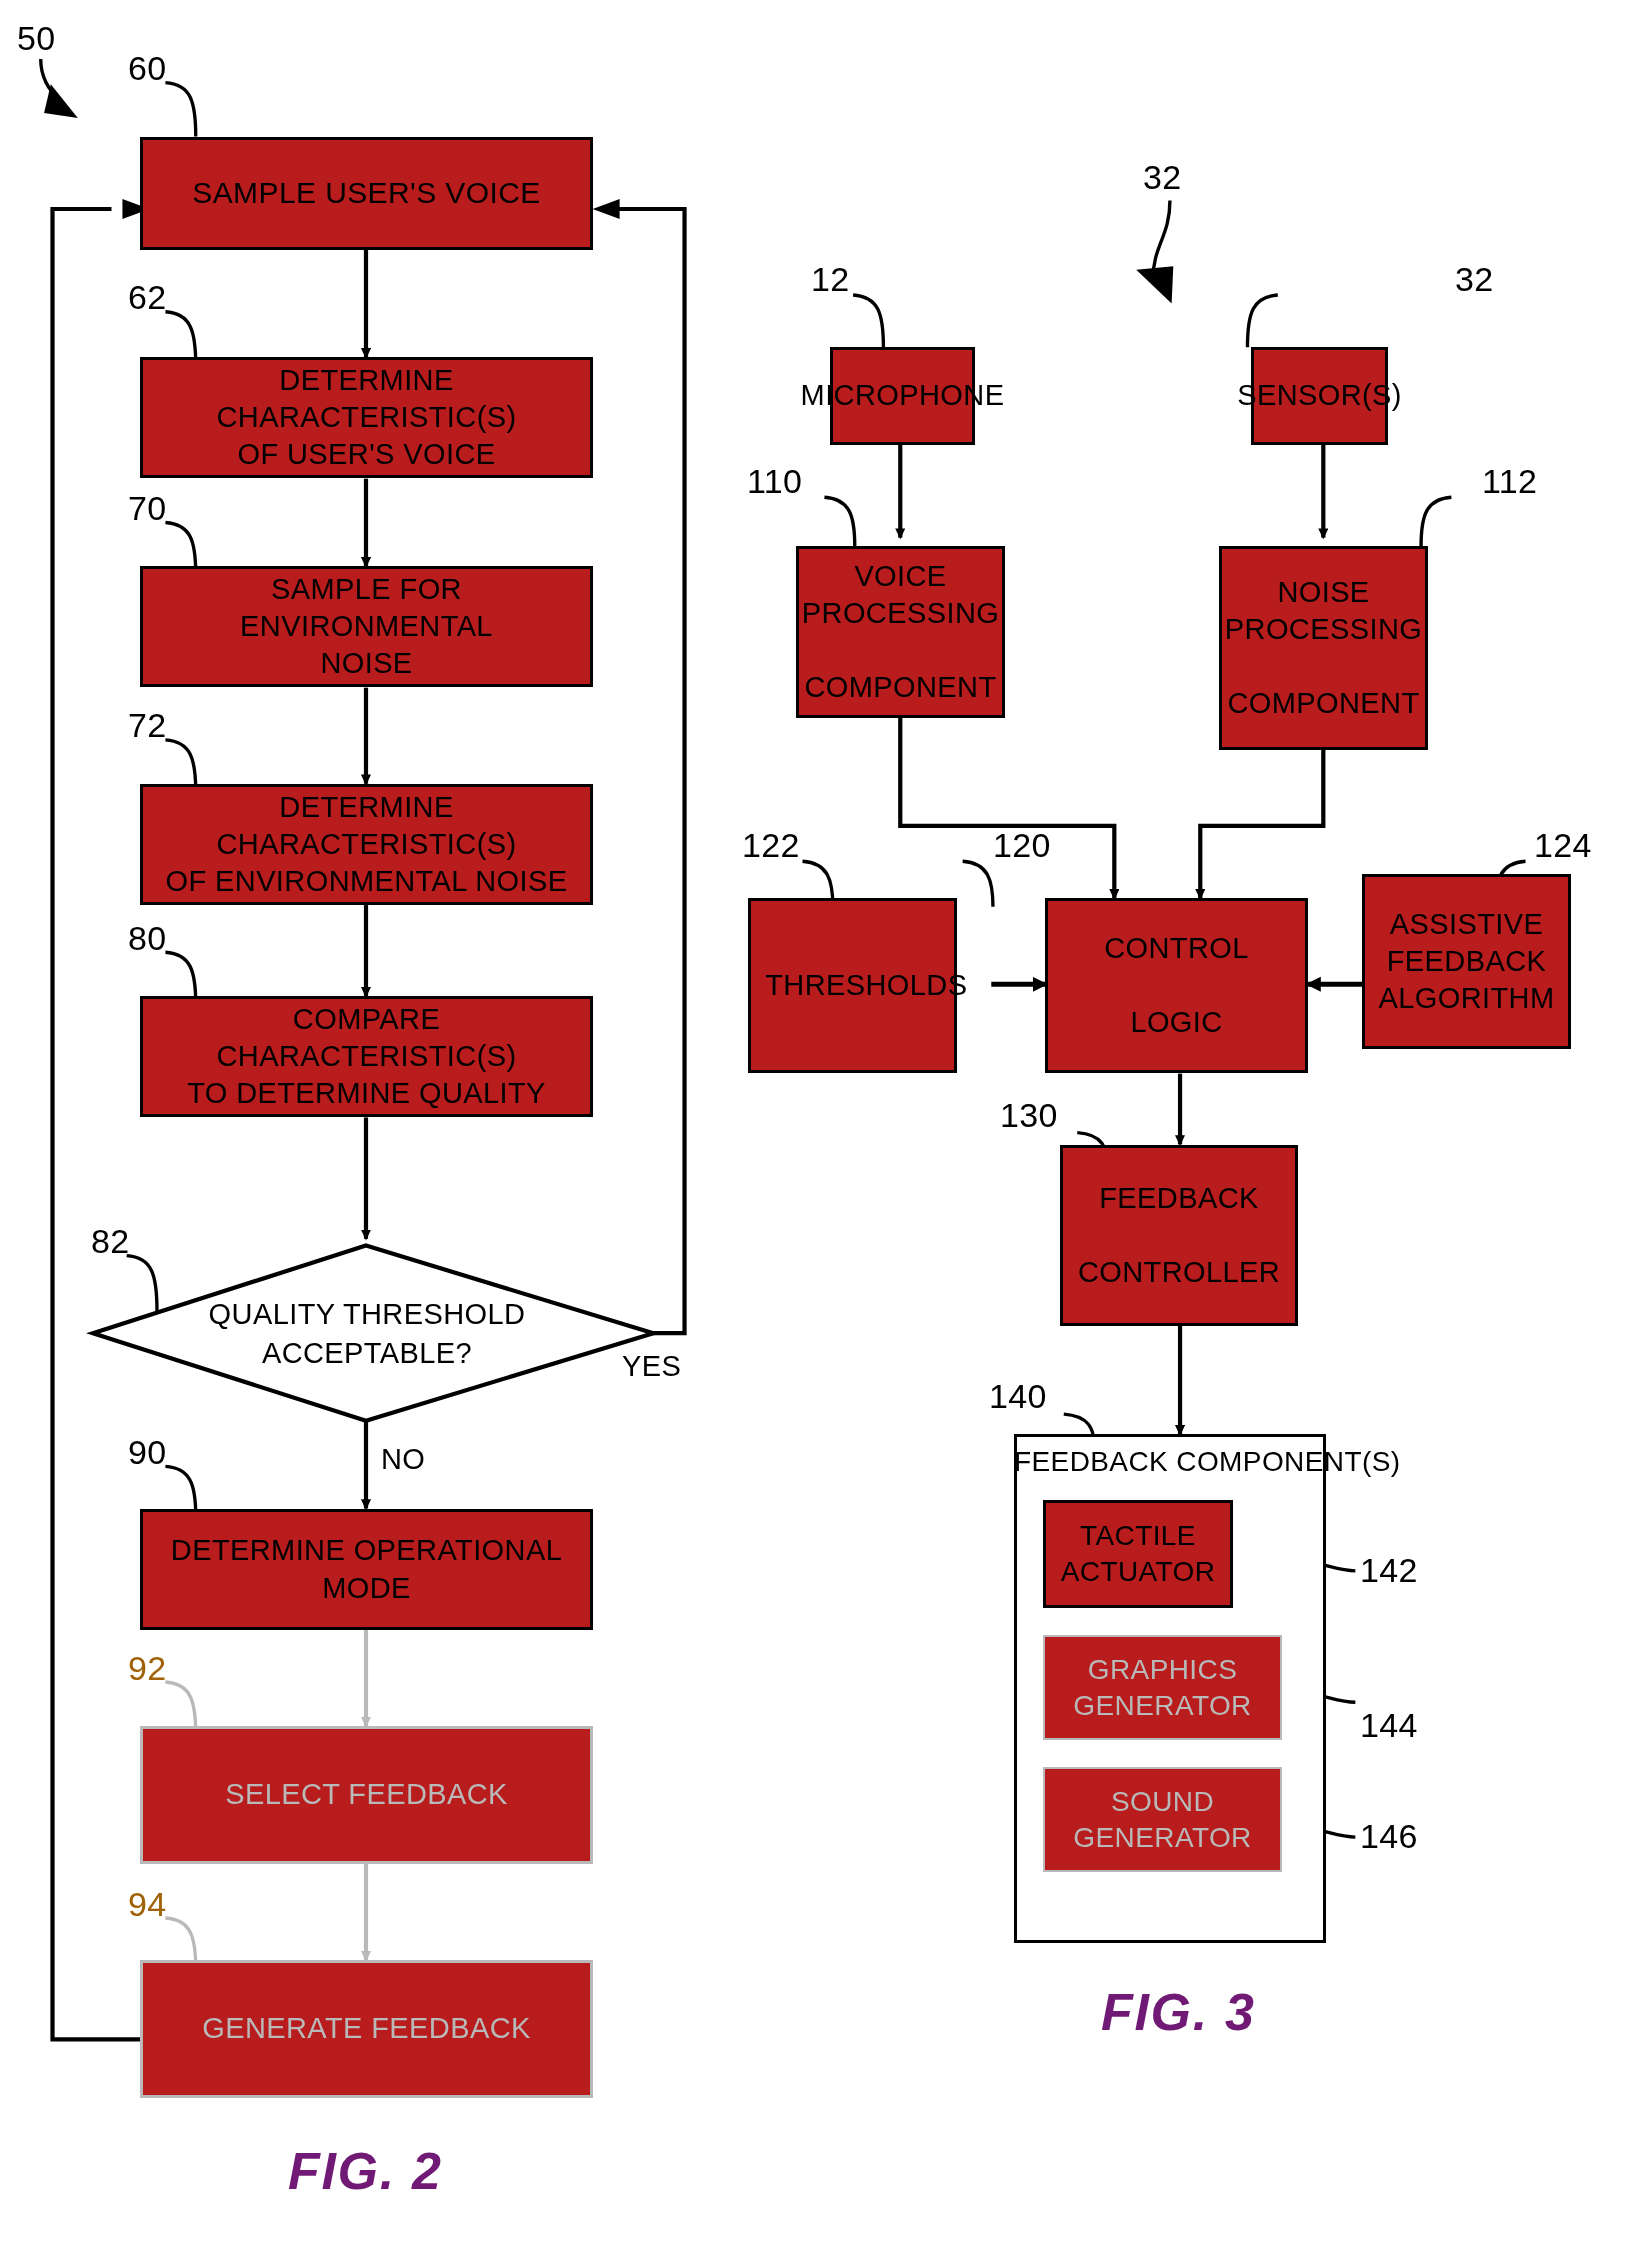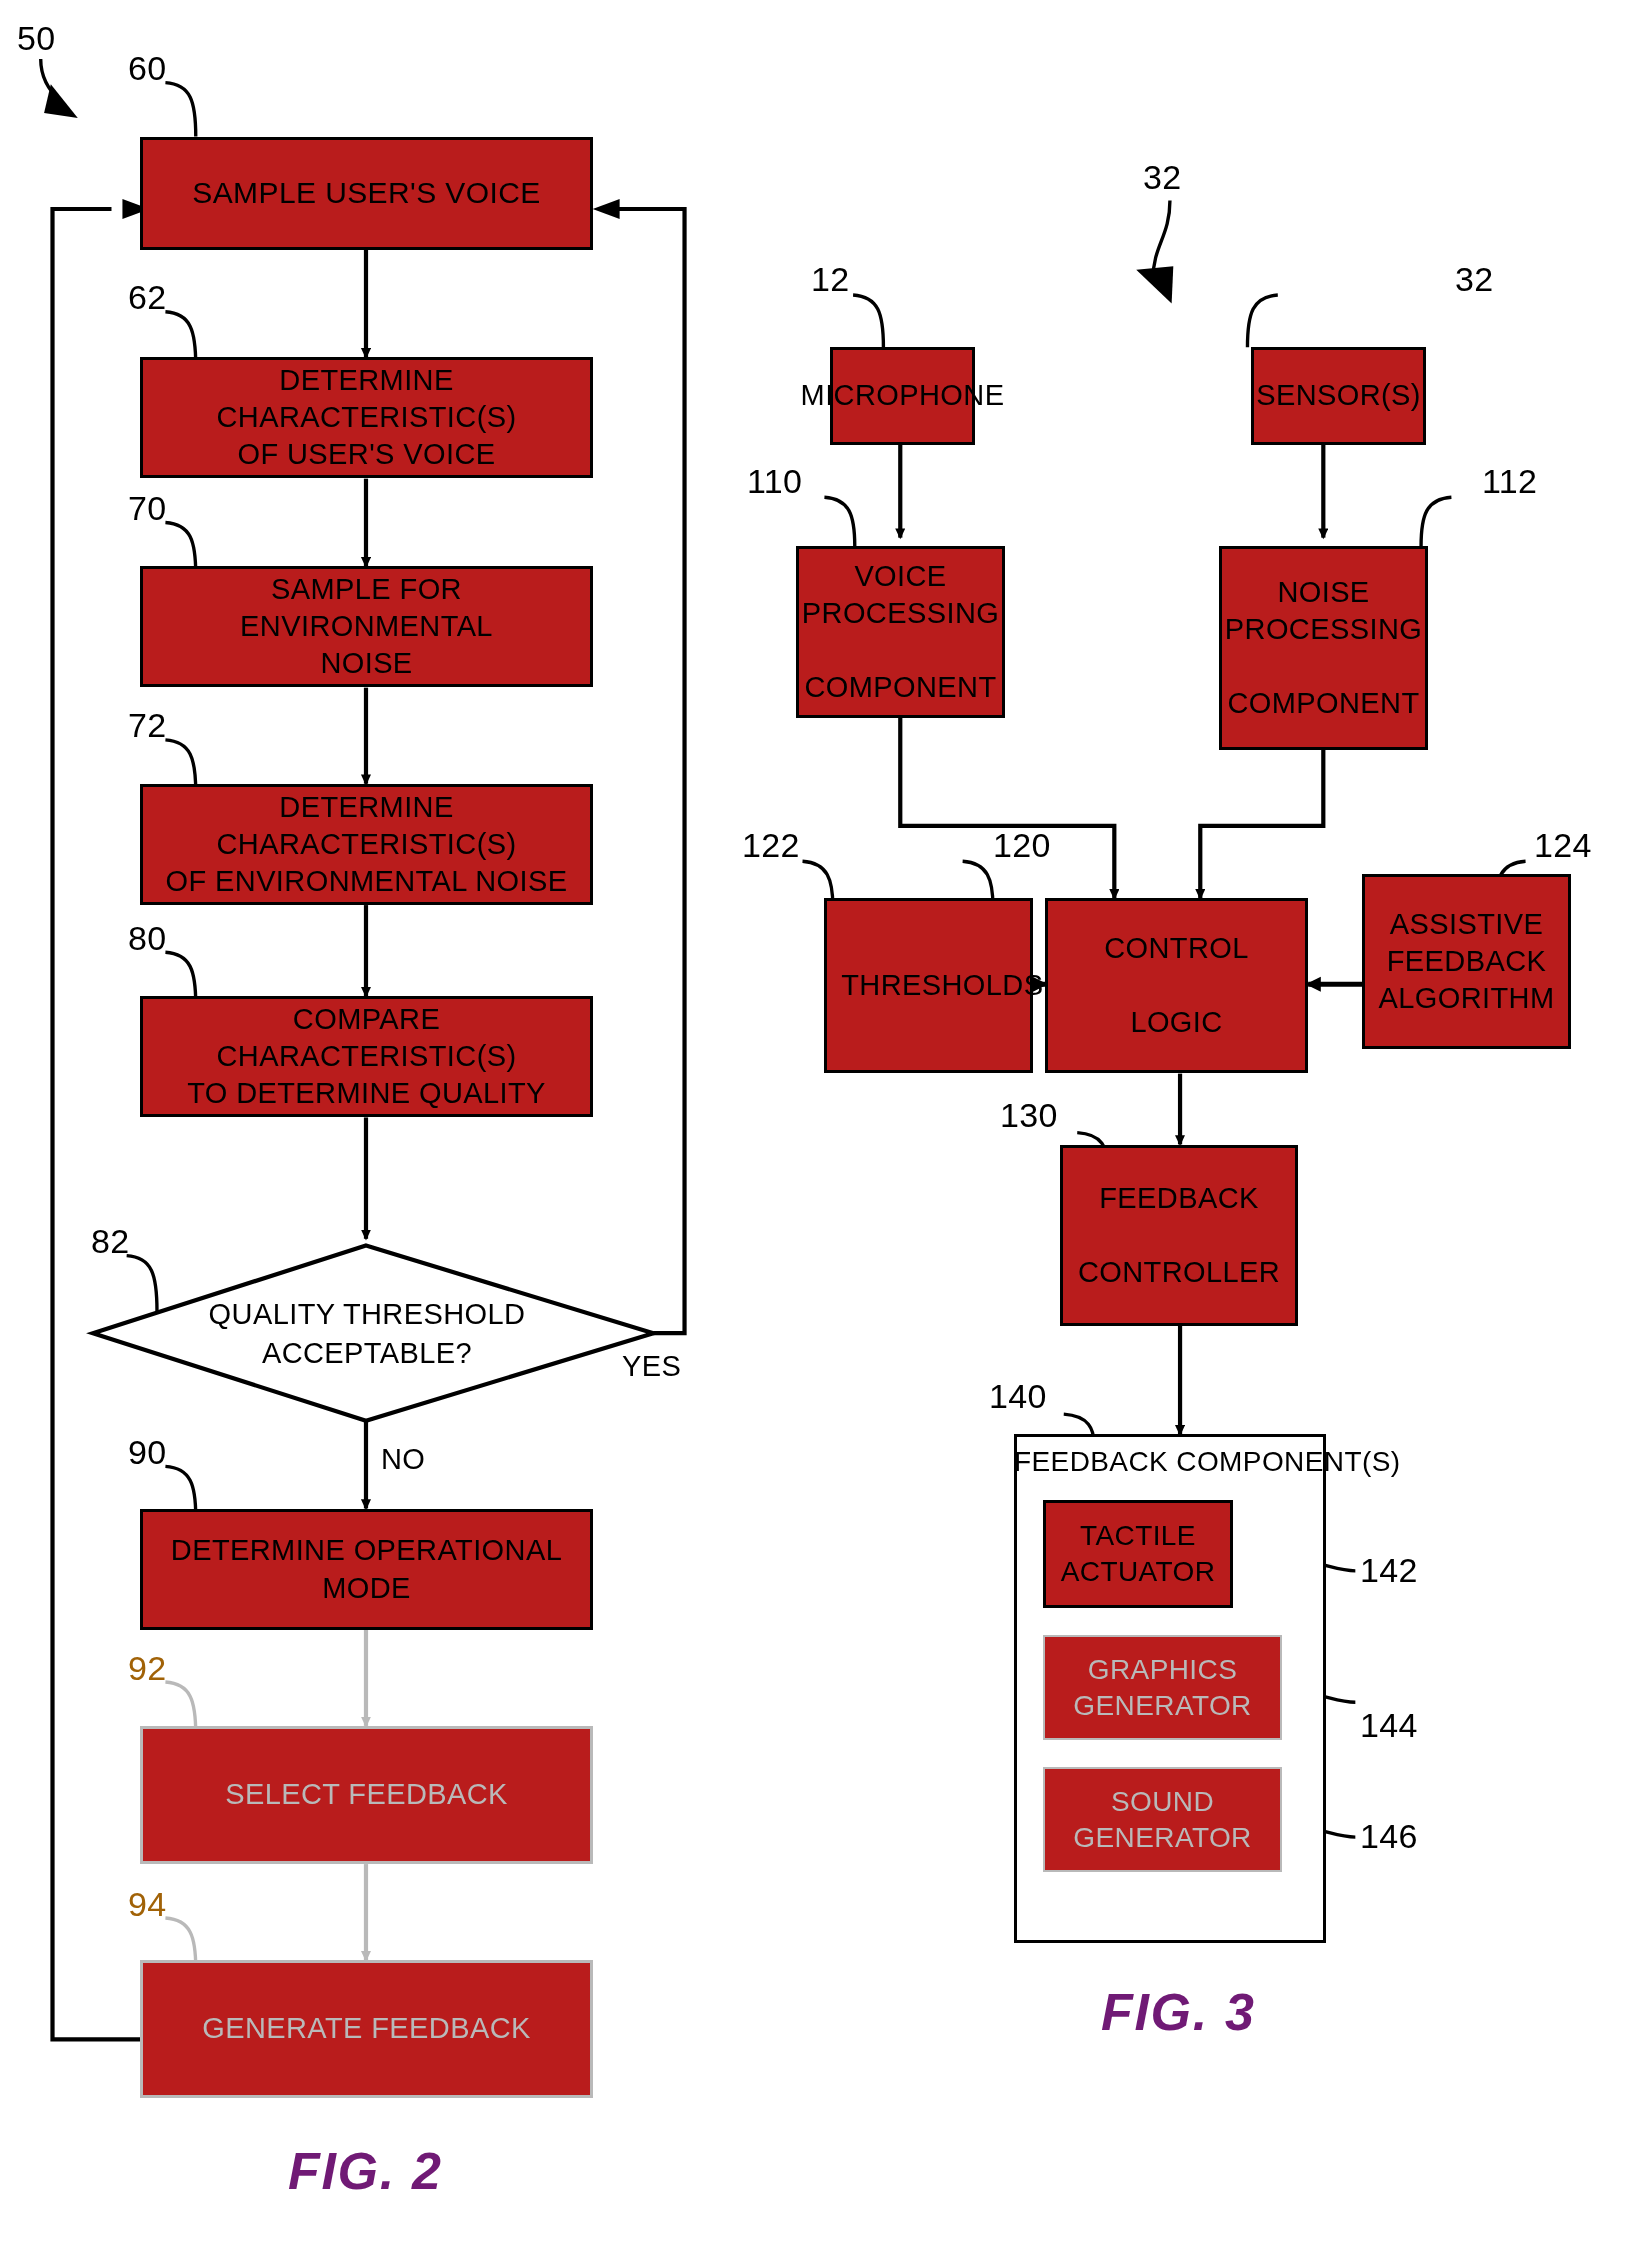--- a/index.html
+++ b/index.html
@@ -268,39 +268,39 @@
 
   <div class="edge-label" style="left:622px; top:1350px;">YES</div>
   <div class="edge-label" style="left:381px; top:1443px;">NO</div>
 
   <div class="fig-caption" style="left:288px; top:2141px;">FIG. 2</div>
 
   <div class="box" style="left:830px; top:347px; width:145px; height:98px;">
     <span>MICROPHONE</span>
   </div>
 
-  <div class="box" style="left:1251px; top:347px; width:175px; height:98px;">
+  <div class="box" style="left:1251px; top:347px; width:137px; height:98px;">
     <span>SENSOR(S)</span>
   </div>
 
   <div class="box" style="left:796px; top:546px; width:209px; height:172px;">
     <span>
       <span>VOICE PROCESSING</span><br><br>
       <span>COMPONENT</span>
     </span>
   </div>
 
   <div class="box" style="left:1219px; top:546px; width:209px; height:204px;">
     <span>
       <span>NOISE PROCESSING</span><br><br>
       <span>COMPONENT</span>
     </span>
   </div>
 
-  <div class="box" style="left:824px; top:898px; width:209px; height:175px;padding-left:36px;">
+  <div class="box" style="left:748px; top:898px; width:209px; height:175px;padding-left:36px;">
     <span>THRESHOLDS</span>
   </div>
 
   <div class="box" style="left:1045px; top:898px; width:263px; height:175px;">
     <span>
       <span>CONTROL</span><br><br>
       <span>LOGIC</span>
     </span>
   </div>
 

